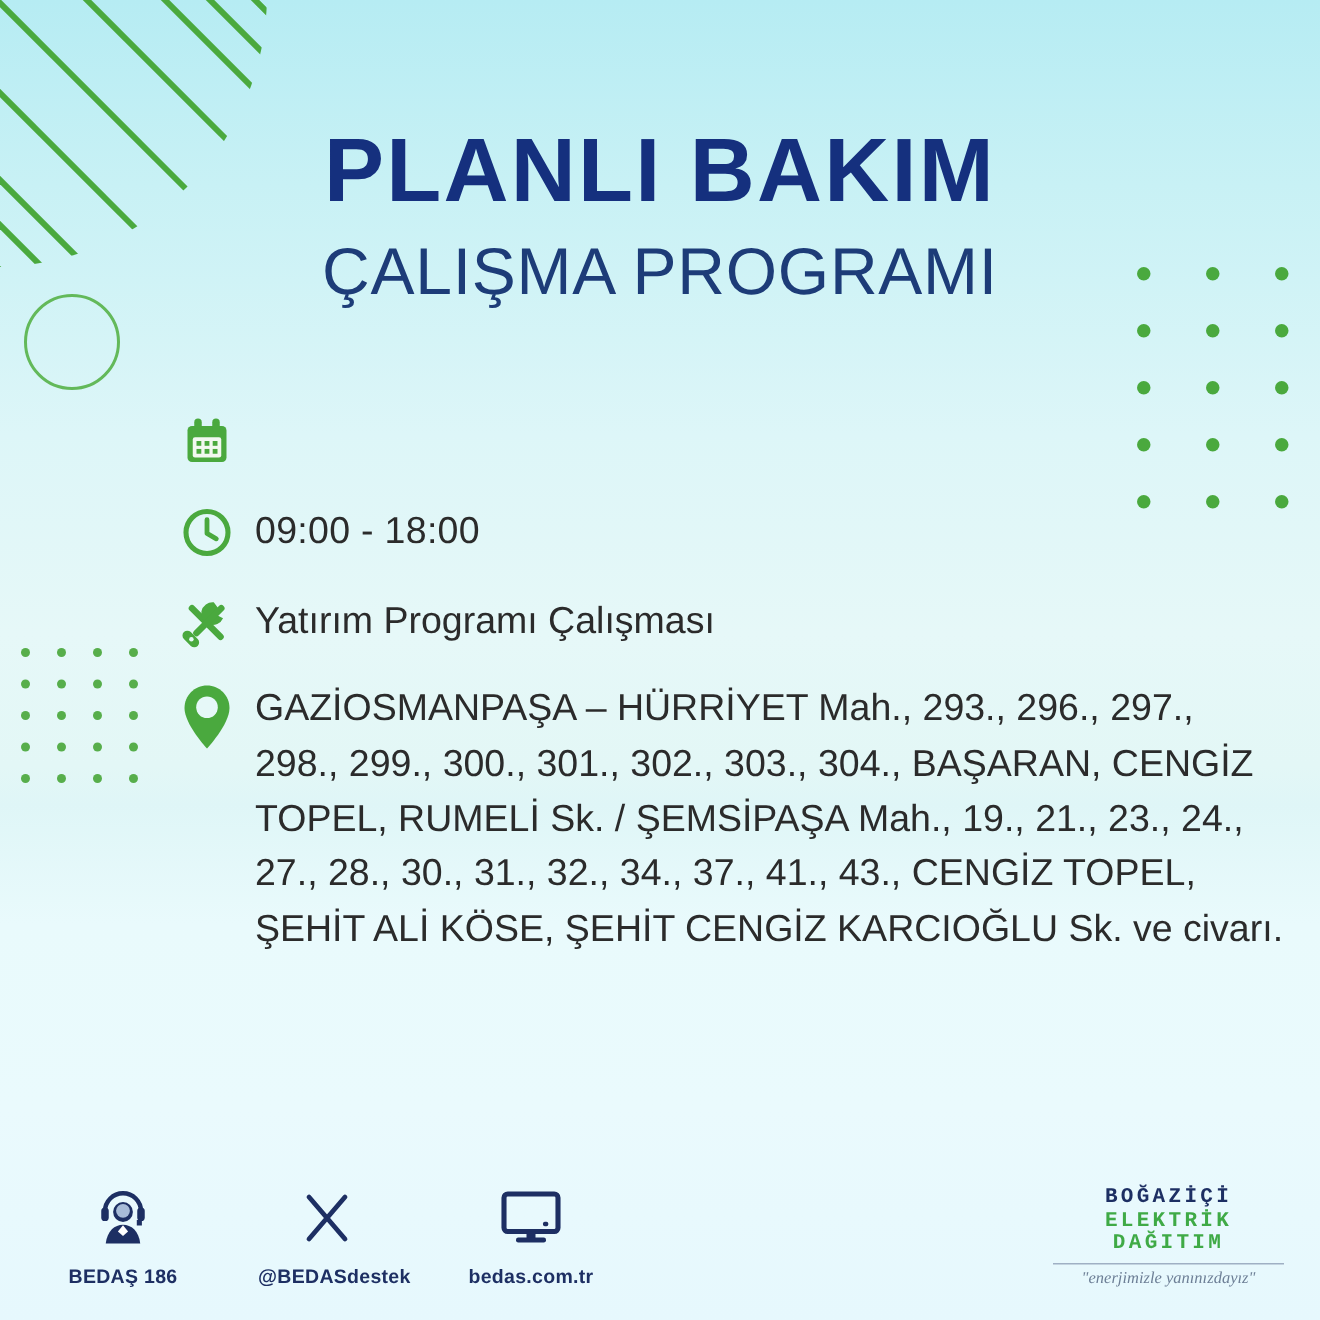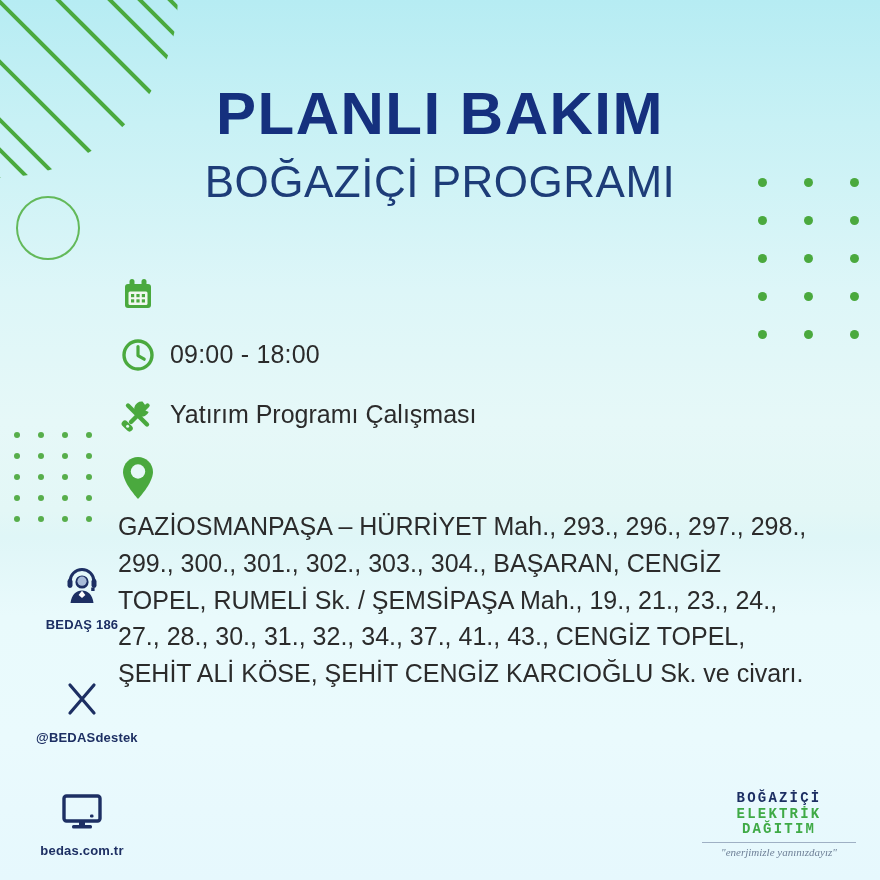--- a/index.html
+++ b/index.html
@@ -124,38 +124,37 @@
     justify-content: flex-start;
   }
   .row .txt {
     font-size: 25px;
     color: #2b2b2b;
     line-height: 1.33;
     padding-top: 6px;
     font-family: "Liberation Sans", sans-serif;
   }
   #row-date .txt, #row-time .txt { letter-spacing: 0.2px; }
-  #row-address { margin-bottom: 0; flex-direction: column; }
+  #row-address { margin-bottom: 0; }
   #row-address .ico { height: 52px; align-items: flex-start; padding-top: 2px;}
   #row-address .txt {
     font-size: 25px;
     line-height: 1.47;
     max-width: 690px;
     padding-top: 2px;
   }
 
   
   .footer {
     position: absolute;
     left: 36px;
     bottom: 22px;
     display: flex;
     align-items: flex-end;
     gap: 44px;
-    flex-direction: column;
   }
   .fitem {
     width: 92px;
     text-align: center;
   }
   .fitem .gly {
     height: 46px;
     display: flex;
     align-items: center;
     justify-content: center;
@@ -264,21 +263,21 @@
       <span></span>
       <span></span>
     <span></span>
       <span></span>
       <span></span>
       <span></span>
   </div>
 
   <div class="headline">
     <div class="title-main">PLANLI BAKIM</div>
-    <div class="title-sub">BOĞAZİÇİ PROGRAMI</div>
+    <div class="title-sub">ÇALIŞMA PROGRAMI</div>
   </div>
 
   <div class="info">
 
     <div class="row" id="row-date">
       <div class="ico">
         <svg width="40" height="40" viewBox="0 0 40 40" aria-hidden="true">
           <rect x="7" y="9" width="26" height="24" rx="3" fill="#4aa93e"></rect>
           <rect x="10.5" y="16.5" width="19" height="13.5" rx="1.5" fill="#ffffff" opacity="0.92"></rect>
           <rect x="11.5" y="4" width="5" height="9" rx="2.5" fill="#4aa93e"></rect>

